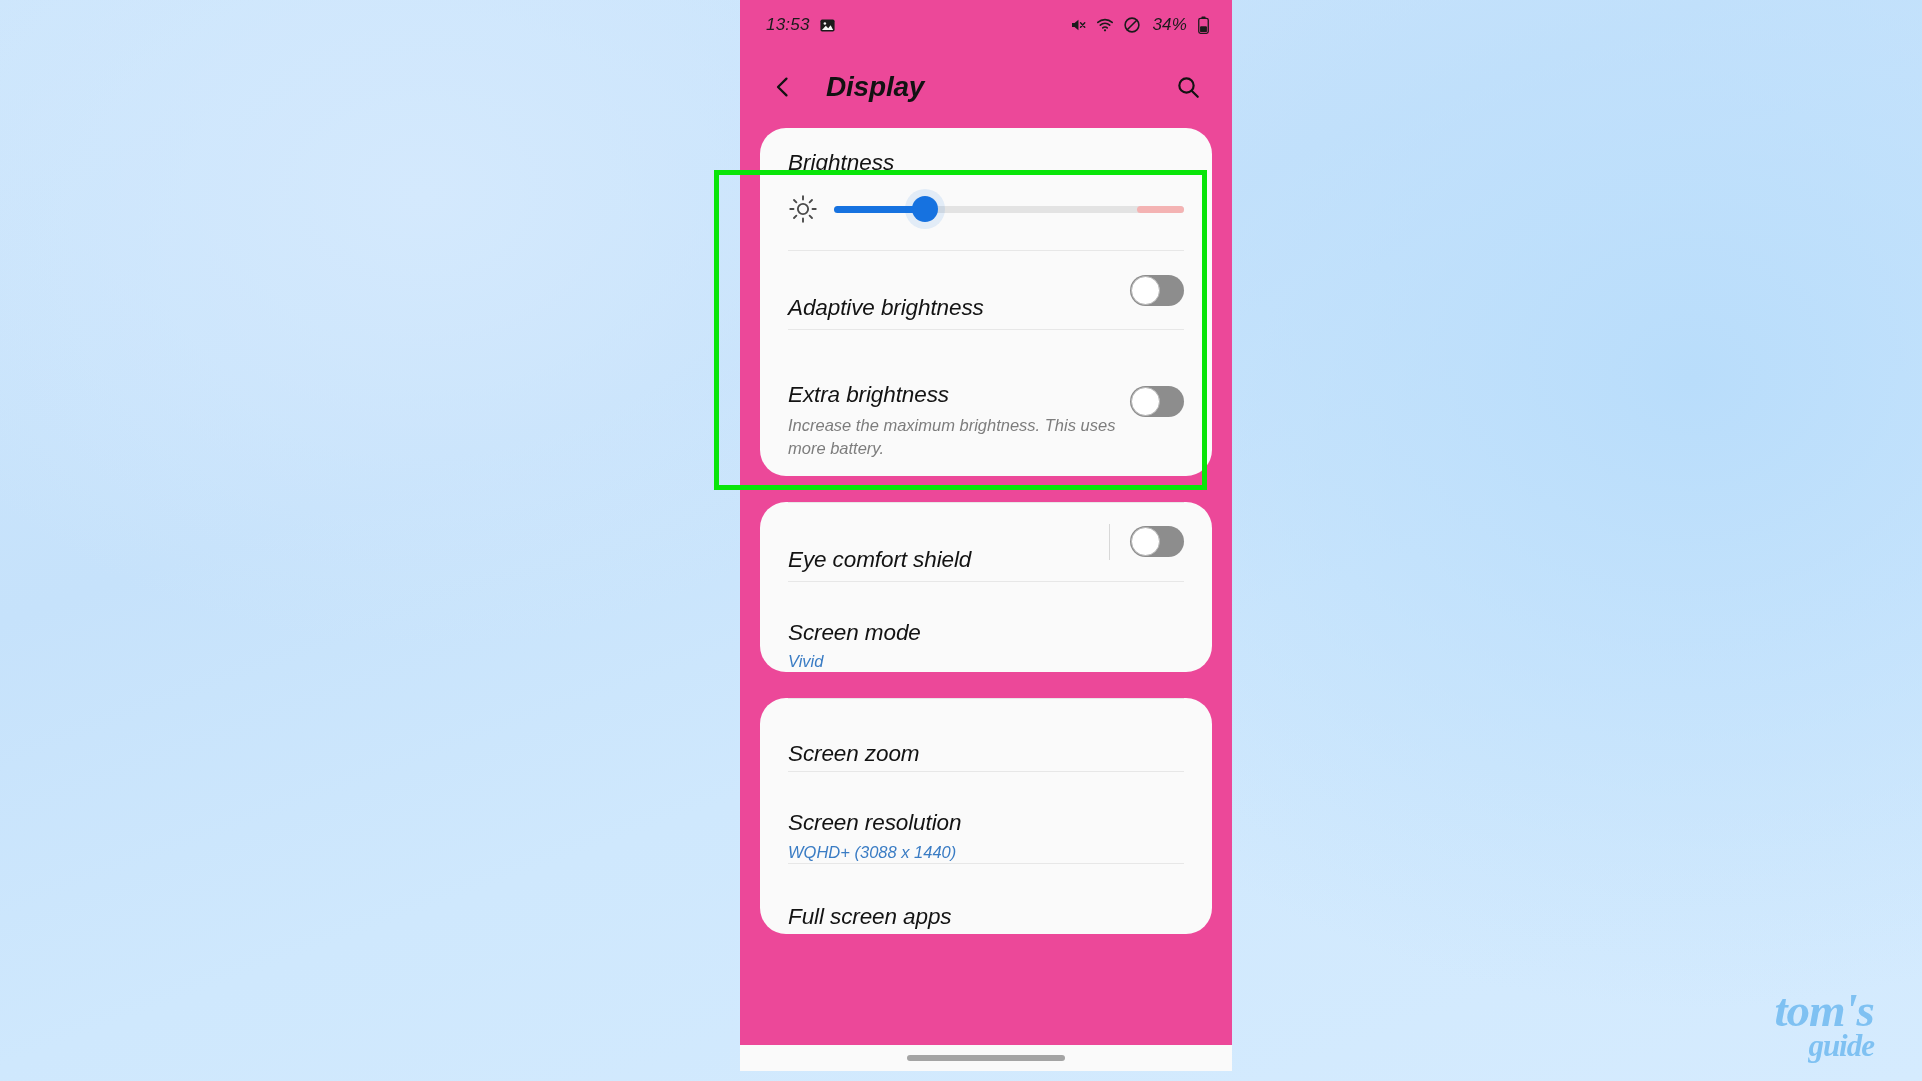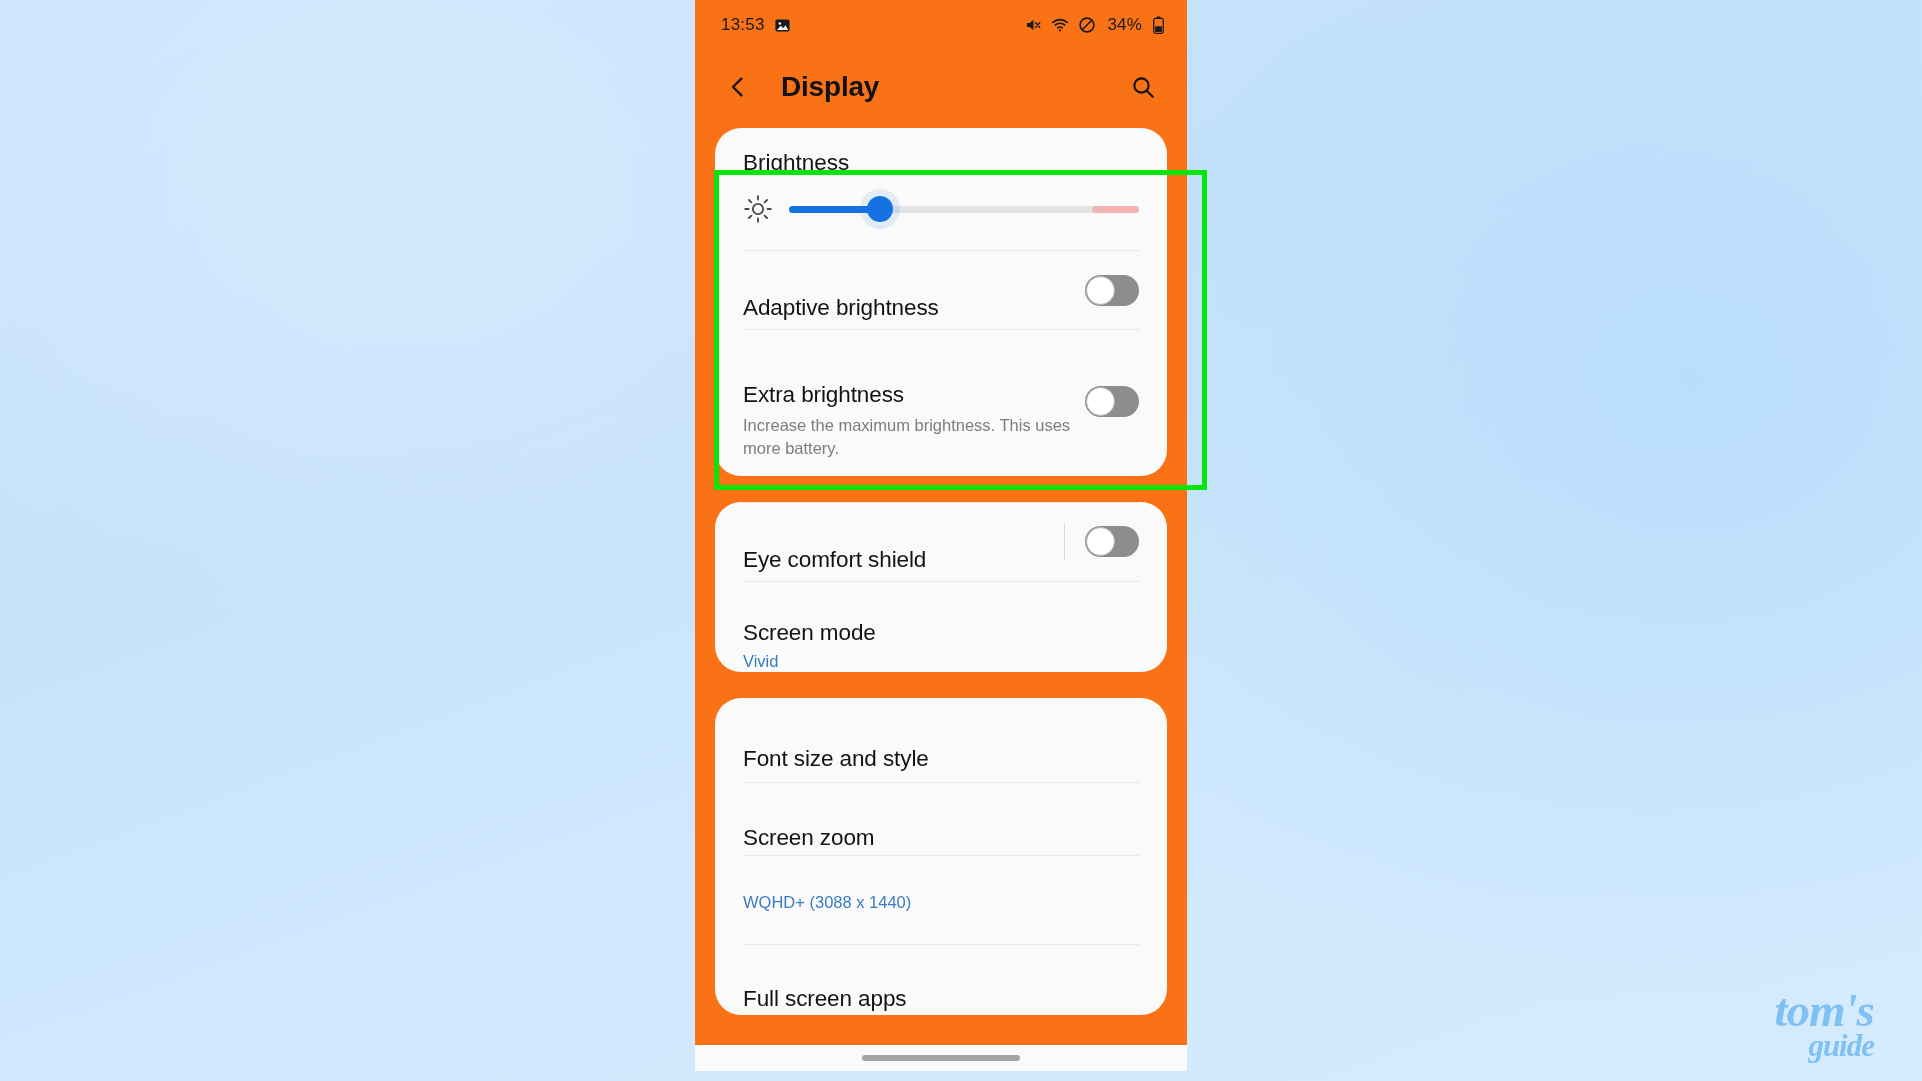--- a/index.html
+++ b/index.html
@@ -15,26 +15,27 @@
     background:
       radial-gradient(ellipse 900px 700px at 22% 18%, #d4e9fd 0%, rgba(212,233,253,0) 65%),
       radial-gradient(ellipse 1100px 900px at 88% 35%, #b9ddfb 0%, rgba(185,221,251,0) 70%),
       linear-gradient(160deg, #cde6fc 0%, #c6e2fb 35%, #cfe8fd 60%, #d5ebfe 100%);
     position: relative;
   }
 
   
   #phone {
     position: absolute;
-    left: 695px;
+    left: 740px;
     top: 0px;
     width: 492px;
     height: 1071px;
-    background: #f97316;
+    background: #ec4899;
     overflow: hidden;
+    font-style: italic;
   }
 
   
   .statusbar {
     height: 50px;
     display: flex;
     align-items: center;
     padding: 0 22px 0 26px;
     font-size: 17px;
     color: #1b1b1b;
@@ -361,38 +362,34 @@
       <div class="texts">
         <div class="primary">Screen mode</div>
         <div class="secondary">Vivid</div>
       </div>
     </div>
 
   </div>
 
   <div class="card" style="margin-top:26px; margin-bottom:0;">
 
-    <div class="row" style="min-height:84px;">
-      <div class="texts">
-        <div class="primary">Font size and style</div>
-      </div>
-    </div>
 
     <div class="divider"></div>
 
     <div class="row" style="min-height:72px;">
       <div class="texts">
         <div class="primary">Screen zoom</div>
       </div>
     </div>
 
     <div class="divider"></div>
 
     <div class="row" style="min-height:88px;">
       <div class="texts">
+        <div class="primary">Screen resolution</div>
         <div class="secondary">WQHD+ (3088 x 1440)</div>
       </div>
     </div>
 
     <div class="divider"></div>
 
     <div class="row clipped">
       <div class="primary">Full screen apps</div>
     </div>
 

